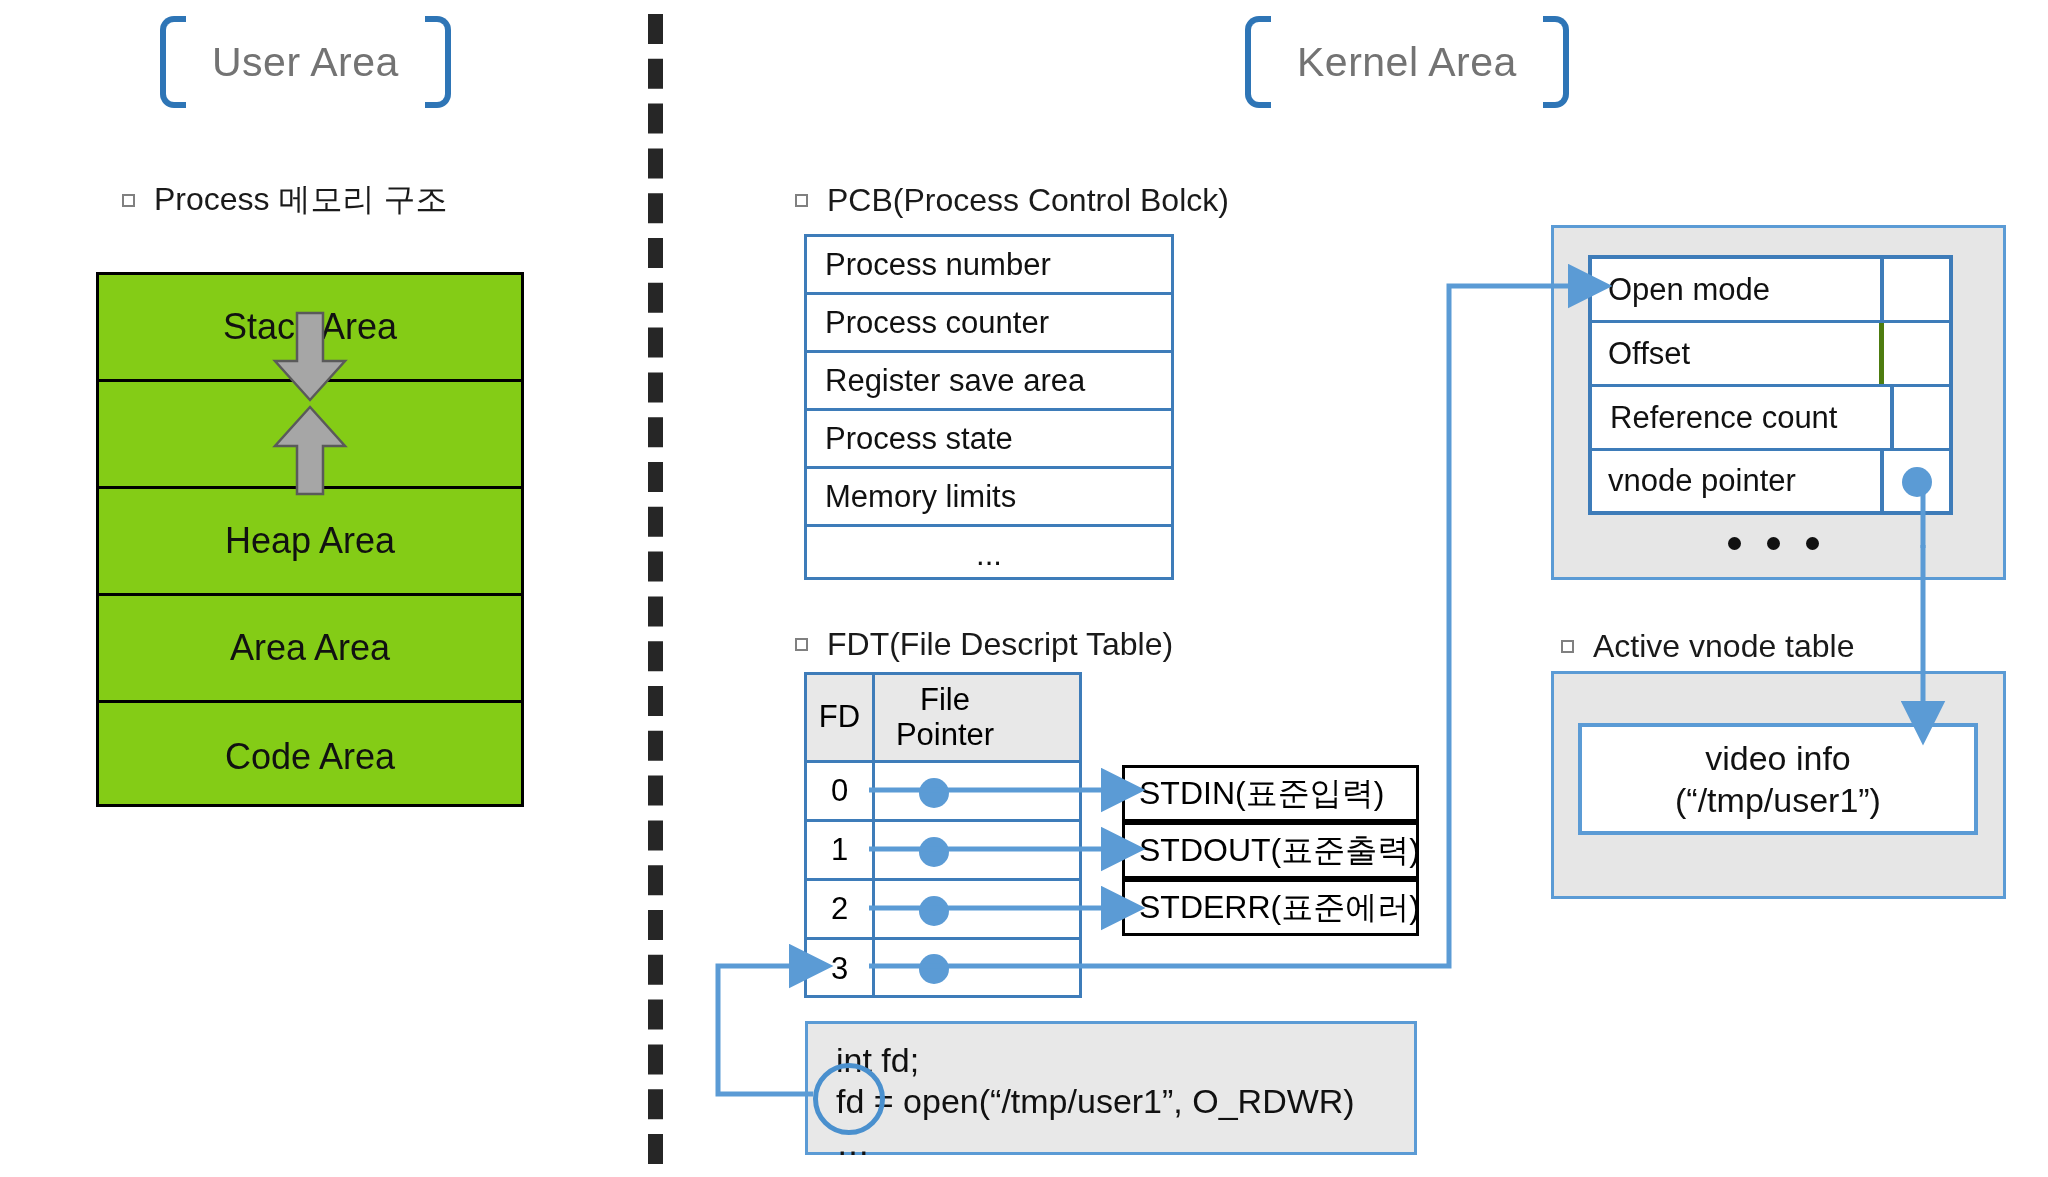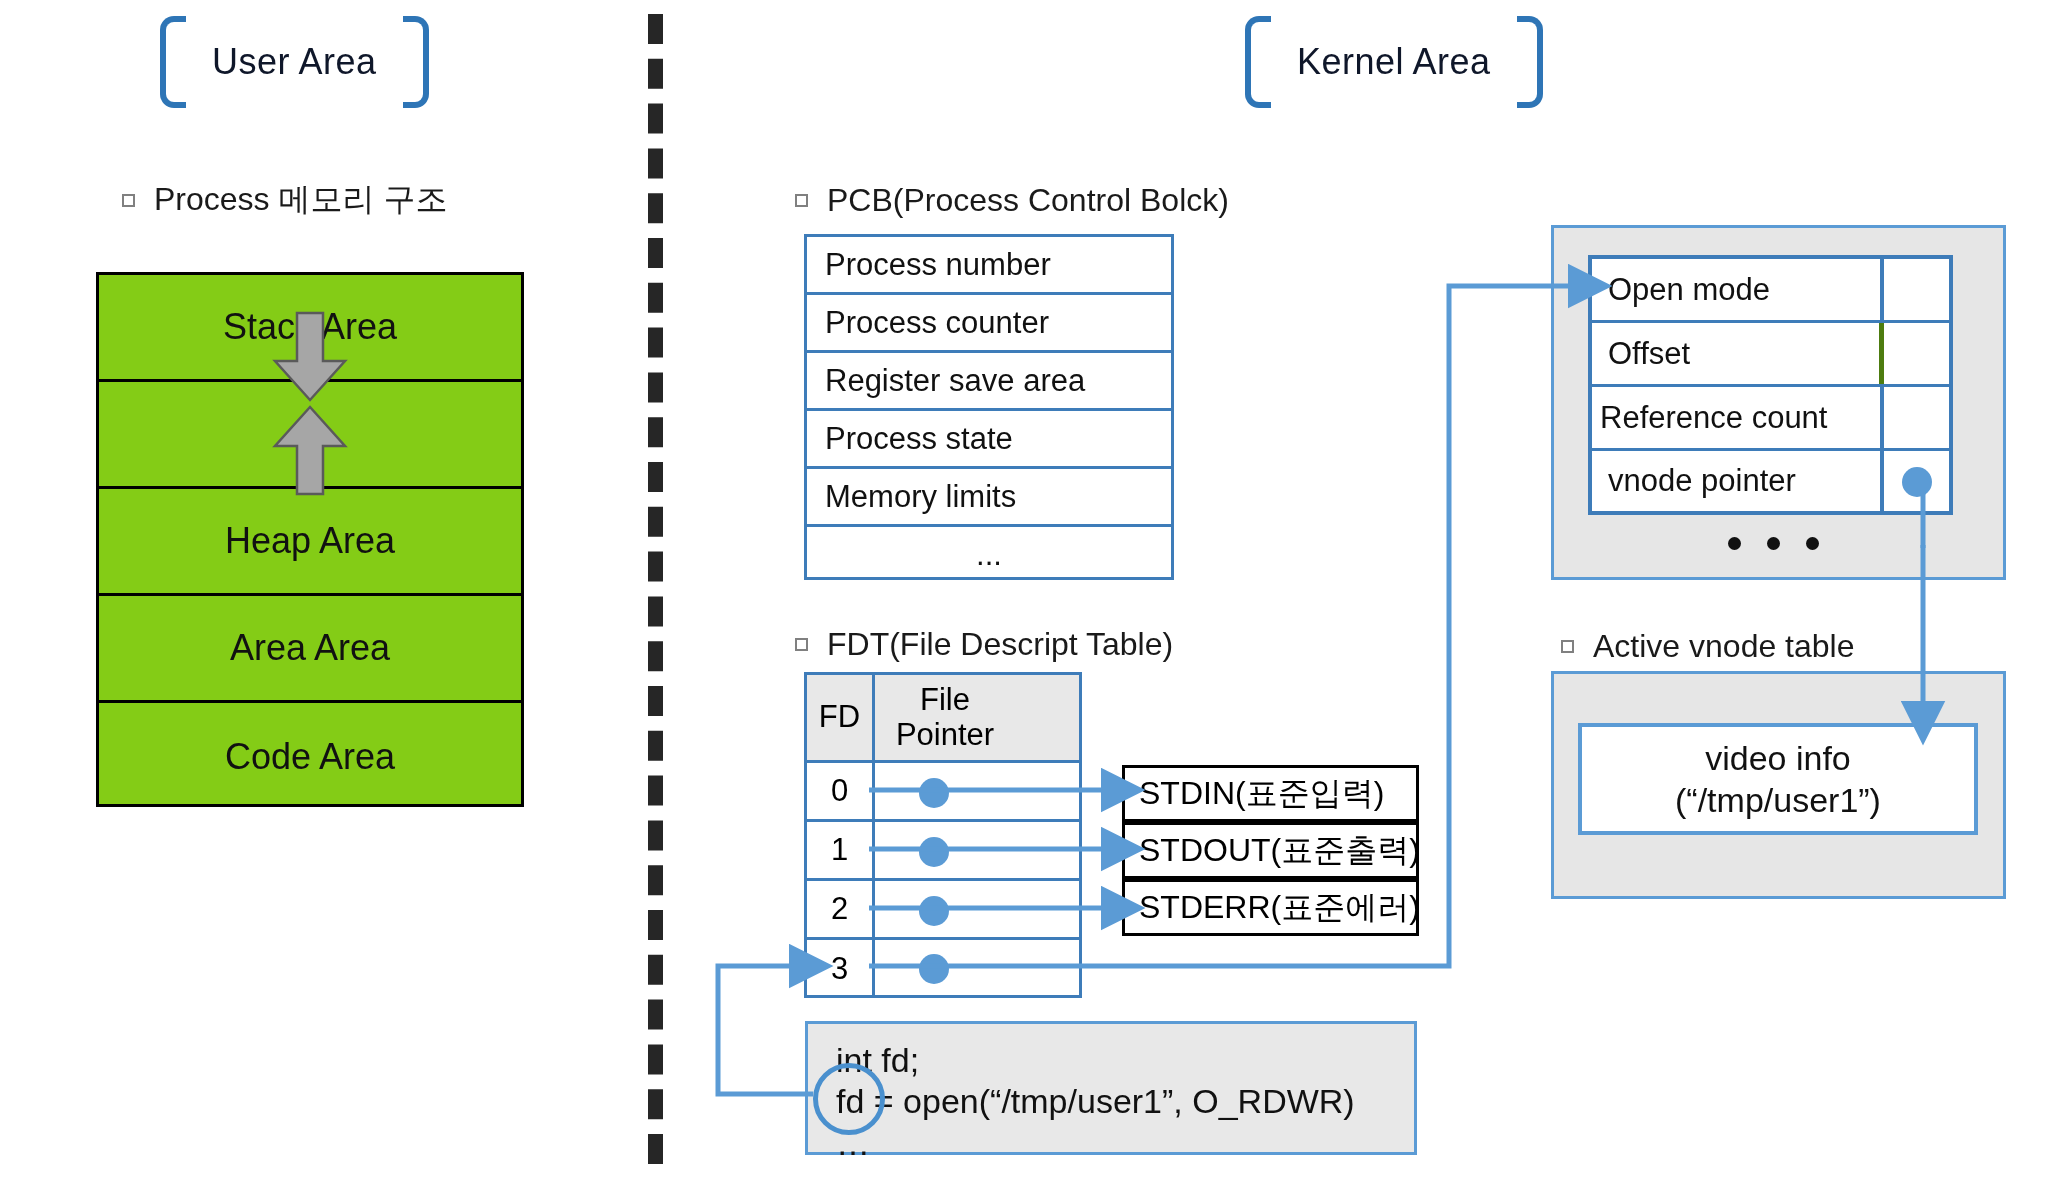--- a/index.html
+++ b/index.html
@@ -1,21 +1,21 @@
 <!DOCTYPE html>
 <html><head>
 <meta charset="utf-8">
 <style>
   html,body{margin:0;padding:0;background:#fff;}
   body{width:2048px;height:1177px;position:relative;overflow:hidden;
        font-family:"Liberation Sans","DejaVu Sans",sans-serif;color:#000;}
 
   
   .area-title{position:absolute;display:flex;align-items:center;justify-content:center;}
-  .area-title .label{font-size:36px;color:#0f172a;letter-spacing:.5px;padding:0 26px;white-space:nowrap;}
+  .area-title .label{font-size:41px;color:#737373;letter-spacing:.5px;padding:0 26px;white-space:nowrap;}
   .brk{width:26px;height:92px;box-sizing:border-box;border:6px solid #2E75B6;}
   .brk.l{border-right:none;border-top-left-radius:14px;border-bottom-left-radius:14px;}
   .brk.r{border-left:none;border-top-right-radius:14px;border-bottom-right-radius:14px;}
 
   
   .bullet-head{position:absolute;display:flex;align-items:center;gap:19px;white-space:nowrap;}
   .bullet-sq{width:13px;height:13px;border:2px solid #808080;box-sizing:border-box;flex:0 0 auto;}
   .bullet-txt{font-size:32px;color:#1a1a1a;}
 
   
@@ -202,21 +202,21 @@
 <div class="gpanel" style="left:1551px;top:225px;width:455px;height:355px;">
 </div>
 <div class="btable" style="left:1588px;top:255px;width:365px;height:260px;border-width:4px;">
   <div class="brow" style="height:64px;">
     <span class="cell" style="width:292px;box-sizing:border-box;border-right:4px solid #3E7CB9;height:100%;display:flex;align-items:center;padding-left:16px;">Open mode</span>
   </div>
   <div class="brow" style="height:64px;">
     <span class="cell" style="width:292px;box-sizing:border-box;border-right:5px solid #4d7c0f;height:100%;display:flex;align-items:center;padding-left:16px;">Offset</span>
   </div>
   <div class="brow" style="height:64px;">
-    <span class="cell" style="width:292px;box-sizing:border-box;border-right:4px solid #3E7CB9;height:100%;display:flex;align-items:center;padding-left:8px;">Reference count</span>
+    <span class="cell" style="width:292px;box-sizing:border-box;border-right:4px solid #3E7CB9;height:100%;display:flex;align-items:center;padding-left:8px;margin-left:10px;">Reference count</span>
   </div>
   <div class="brow" style="height:60px;">
     <span class="cell" style="width:292px;box-sizing:border-box;border-right:4px solid #3E7CB9;height:100%;display:flex;align-items:center;padding-left:16px;">vnode pointer</span>
     <span class="pdot" style="left:310px;top:16px;"></span>
   </div>
 </div>
 <div class="dots" style="left:1728px;top:537px;">
   <i></i>
     <i></i>
     <i></i>

